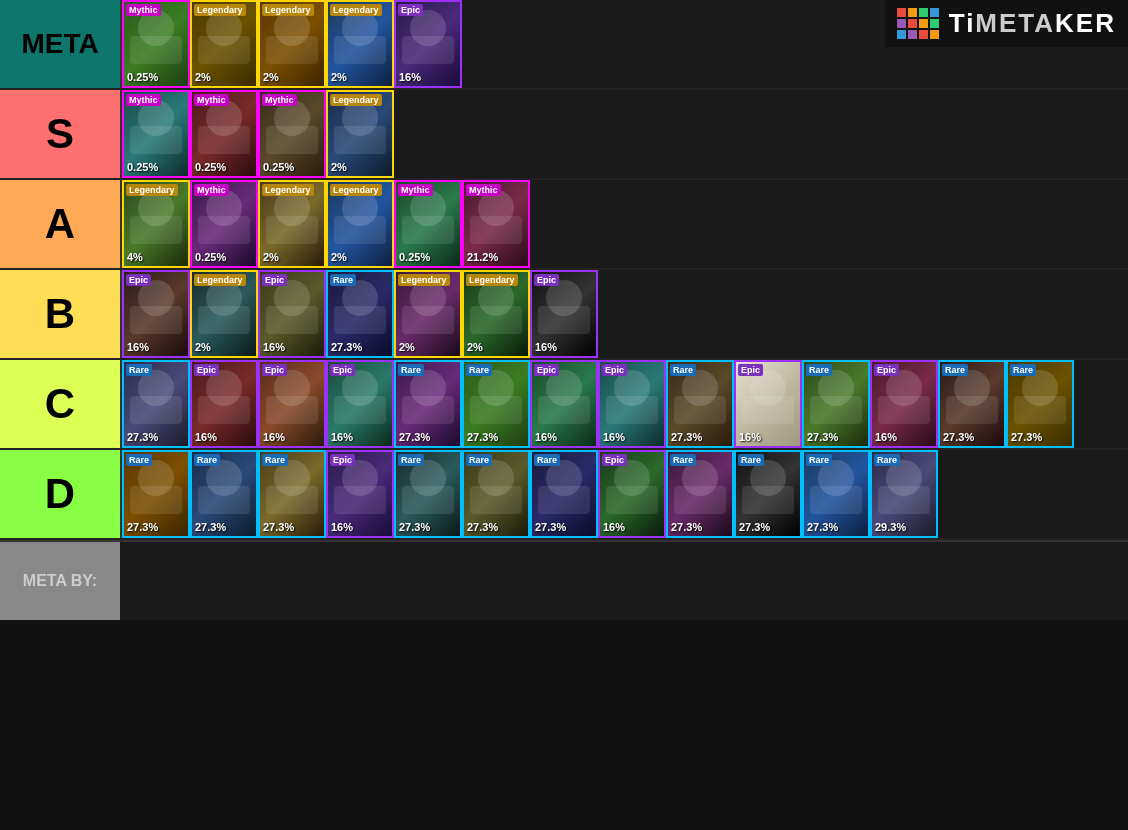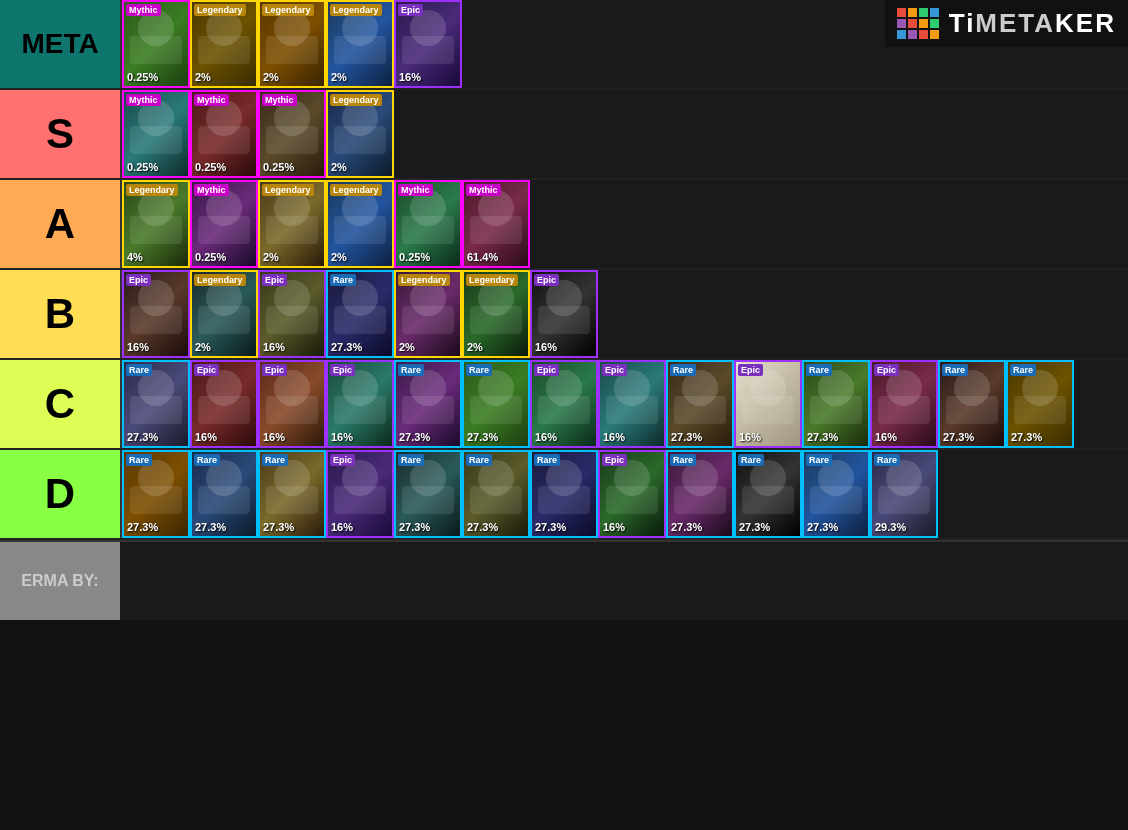--- a/index.html
+++ b/index.html
@@ -338,21 +338,21 @@
     </div>
             <div class="card-rarity-badge mythic-badge">Mythic</div>
             <div class="card-percent">0.25%</div>
           </div>
           <div class="card mythic-border">
             <div class="char-face c14">
       <div style="position:absolute;top:8px;left:50%;transform:translateX(-50%);width:36px;height:36px;border-radius:50%;background:rgba(255,255,255,0.15);"></div>
       <div style="position:absolute;bottom:22px;left:50%;transform:translateX(-50%);width:52px;height:28px;border-radius:4px;background:rgba(255,255,255,0.1);"></div>
     </div>
             <div class="card-rarity-badge mythic-badge">Mythic</div>
-            <div class="card-percent">61.4%</div>
+            <div class="card-percent">21.2%</div>
           </div>
         </div>
       </div>
       <div class="tier-row row-b">
         <div class="tier-label" style="background: rgb(255, 221, 85); font-size: 42px;">B</div>
         <div class="tier-items">
           <div class="card epic-border">
             <div class="char-face c15">
       <div style="position:absolute;top:8px;left:50%;transform:translateX(-50%);width:36px;height:36px;border-radius:50%;background:rgba(255,255,255,0.15);"></div>
       <div style="position:absolute;bottom:22px;left:50%;transform:translateX(-50%);width:52px;height:28px;border-radius:4px;background:rgba(255,255,255,0.1);"></div>
@@ -624,15 +624,15 @@
       <div style="position:absolute;bottom:22px;left:50%;transform:translateX(-50%);width:52px;height:28px;border-radius:4px;background:rgba(255,255,255,0.1);"></div>
     </div>
             <div class="card-rarity-badge rare-badge">Rare</div>
             <div class="card-percent">29.3%</div>
           </div>
         </div>
       </div>
     </div>
 
   <div class="footer-row">
-    <div class="made-by-label">ERMA BY:</div>
+    <div class="made-by-label">META BY:</div>
   </div>
 </div>
 
 </body></html>

